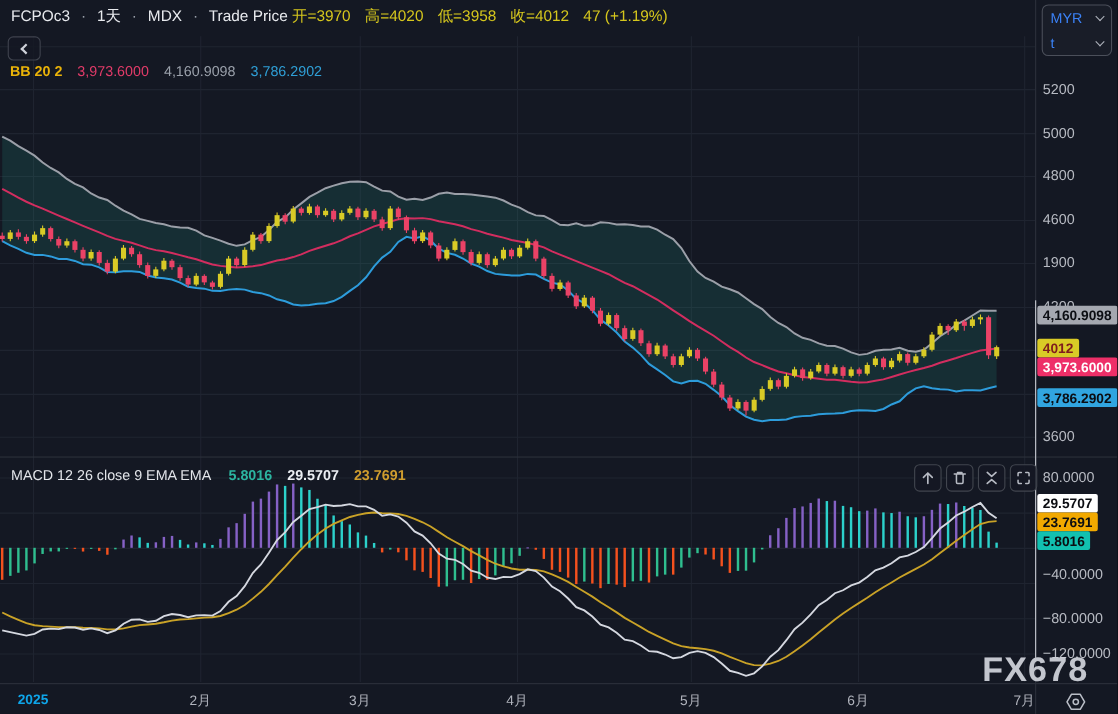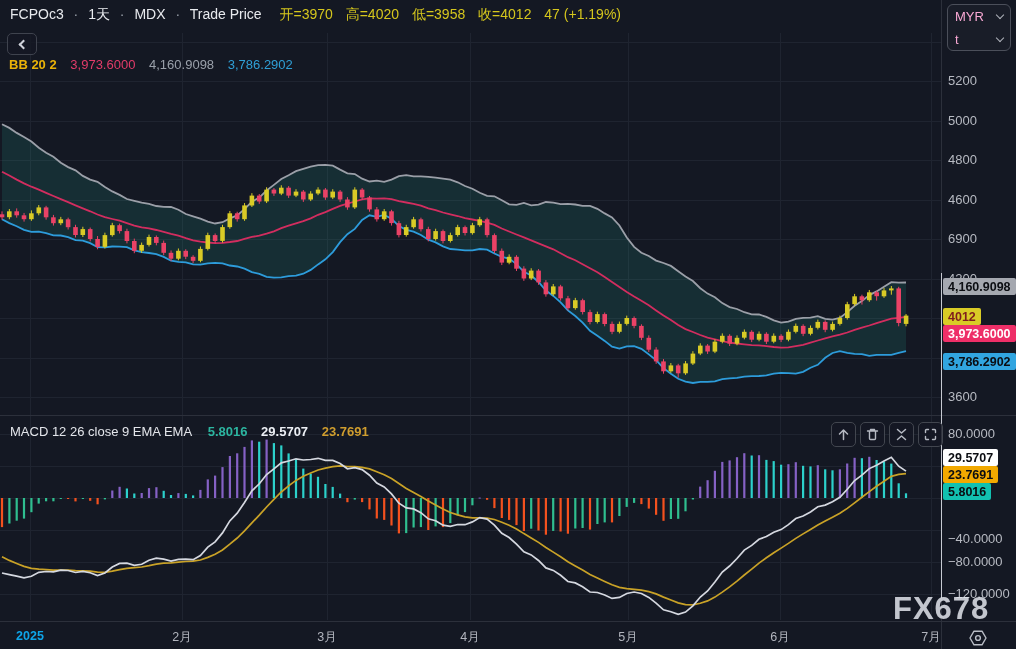--- a/index.html
+++ b/index.html
@@ -7,36 +7,36 @@
   .app{
     position:relative;width:1016px;height:649px;overflow:hidden;
     background:#141823;
     font-family:"Liberation Sans","DejaVu Sans",sans-serif;
     -webkit-font-smoothing:antialiased;
   }
   svg#chart-canvas{position:absolute;left:0;top:0;}
   
   .symbol-row{position:absolute;left:10px;top:6px;font-size:14px;color:#e8eaee;white-space:nowrap;z-index:12;}
   .symbol-row .dot{color:#9aa0aa;margin:0 6px;}
-  .symbol-row .ohlc{color:#d5c61d;margin-left:14px;}
+  .symbol-row .ohlc{color:#d5c61d;}
   .symbol-row .ohlc+.ohlc{margin-left:9px;}
   .back-btn{position:absolute;left:7px;top:33px;width:30px;height:22px;border:1px solid #3f434e;border-radius:5px;background:rgba(20,24,35,.8);z-index:12;cursor:pointer;}
   .chev-left{position:absolute;left:12px;top:7px;width:7px;height:7px;border-left:2px solid #cfd2da;border-bottom:2px solid #cfd2da;transform:rotate(45deg);}
   .bb-legend{position:absolute;left:9px;top:57px;font-size:13px;color:#d1d4dc;white-space:nowrap;z-index:12;}
   .bb-legend .ttl{font-weight:bold;color:#eab308;margin-right:10px;}
   .bb-legend .v{margin-right:10px;}
   .macd-legend{position:absolute;left:10px;top:424px;font-size:13px;color:#d1d4dc;white-space:nowrap;z-index:12;}
   .macd-legend .ttl{color:#e3e5ea;margin-right:12px;}
   .macd-legend .v{margin-right:10px;font-weight:bold;}
   
   .pane-toolbar{position:absolute;left:831px;top:422px;display:flex;gap:4px;z-index:12;}
   .pane-toolbar button{width:25px;height:25px;padding:0;border:1px solid #42464f;border-radius:5px;background:rgba(20,24,35,.85);cursor:pointer;display:flex;align-items:center;justify-content:center;}
   .pane-toolbar svg{display:block;}
   
-  .currency-box{position:absolute;left:947px;top:4px;width:64px;height:47px;border:1px solid #4b4f5a;border-radius:6px;background:rgba(26,30,41,.92);z-index:14;color:#f9a8d4;font-size:13px;}
+  .currency-box{position:absolute;left:947px;top:4px;width:64px;height:47px;border:1px solid #4b4f5a;border-radius:6px;background:rgba(26,30,41,.92);z-index:14;color:#3b82f6;font-size:13px;}
   .currency-box .row{height:23px;display:flex;align-items:center;padding:0 7px;cursor:pointer;}
   .chev-down{width:6px;height:6px;border-right:1.6px solid #aeb2bb;border-bottom:1.6px solid #aeb2bb;transform:rotate(45deg);margin-left:auto;margin-top:-3px;}
   
   .axis-border{position:absolute;left:941px;top:0;width:1px;height:649px;background:#2c303b;z-index:10;}
   .axis-border-hl{position:absolute;left:941px;top:273px;width:1px;height:325px;background:#c7cad2;z-index:11;}
   .price-axis{position:absolute;left:942px;top:0;width:74px;height:621px;z-index:10;cursor:ns-resize;}
   .tick{position:absolute;left:6px;font-size:13px;color:#b7bac2;white-space:nowrap;}
   .flabel{position:absolute;left:1px;font-size:12.5px;font-weight:600;padding:1.5px 5px;border-radius:2px;white-space:nowrap;}
   .time-axis{position:absolute;left:0;top:622px;width:941px;height:27px;z-index:10;cursor:ew-resize;}
   .t-tick{position:absolute;top:7px;width:56px;margin-left:-28px;text-align:center;font-size:12.5px;color:#b2b5be;}
@@ -539,25 +539,25 @@
       <span>t</span>
       <span class="chev-down"></span>
     </div>
   </div>
 
   <div class="price-axis" id="price-axis">
       <div class="tick" style="top: 73px;">5200</div>
       <div class="tick" style="top: 112.5px;">5000</div>
       <div class="tick" style="top: 152px;">4800</div>
       <div class="tick" style="top: 191.5px;">4600</div>
-      <div class="tick" style="top: 231px;">6900</div>
+      <div class="tick" style="top: 231px;">1900</div>
       <div class="tick" style="top: 270.5px;">4200</div>
       <div class="tick" style="top: 389px;">3600</div>
       <div class="tick" style="top: 426px;">80.0000</div>
-      <div class="tick" style="top: 531px; text-align: center;">−40.0000</div>
+      <div class="tick" style="top: 514px; text-align: center;">−40.0000</div>
       <div class="tick" style="top: 554px;">−80.0000</div>
       <div class="tick" style="top: 586px; text-align: right;">−120.0000</div>
       <div class="flabel" style="top: 278px; background: rgb(165, 168, 176); color: rgb(11, 13, 18);">4,160.9098</div>
       <div class="flabel" style="top: 308px; background: rgb(217, 203, 38); color: #7f1d1d;">4012</div>
       <div class="flabel" style="top: 325px; background: rgb(238, 47, 104); color: rgb(255, 255, 255);">3,973.6000</div>
       <div class="flabel" style="top: 353px; background: rgb(49, 165, 224); color: rgb(11, 13, 18);">3,786.2902</div>
       <div class="flabel" style="top: 449px; background: rgb(255, 255, 255); color: rgb(11, 13, 18);">29.5707</div>
       <div class="flabel" style="top: 466px; background: rgb(242, 169, 0); color: rgb(11, 13, 18);">23.7691</div>
       <div class="flabel" style="top: 483px; background: rgb(18, 192, 176); color: rgb(11, 13, 18);">5.8016</div>
     </div>

